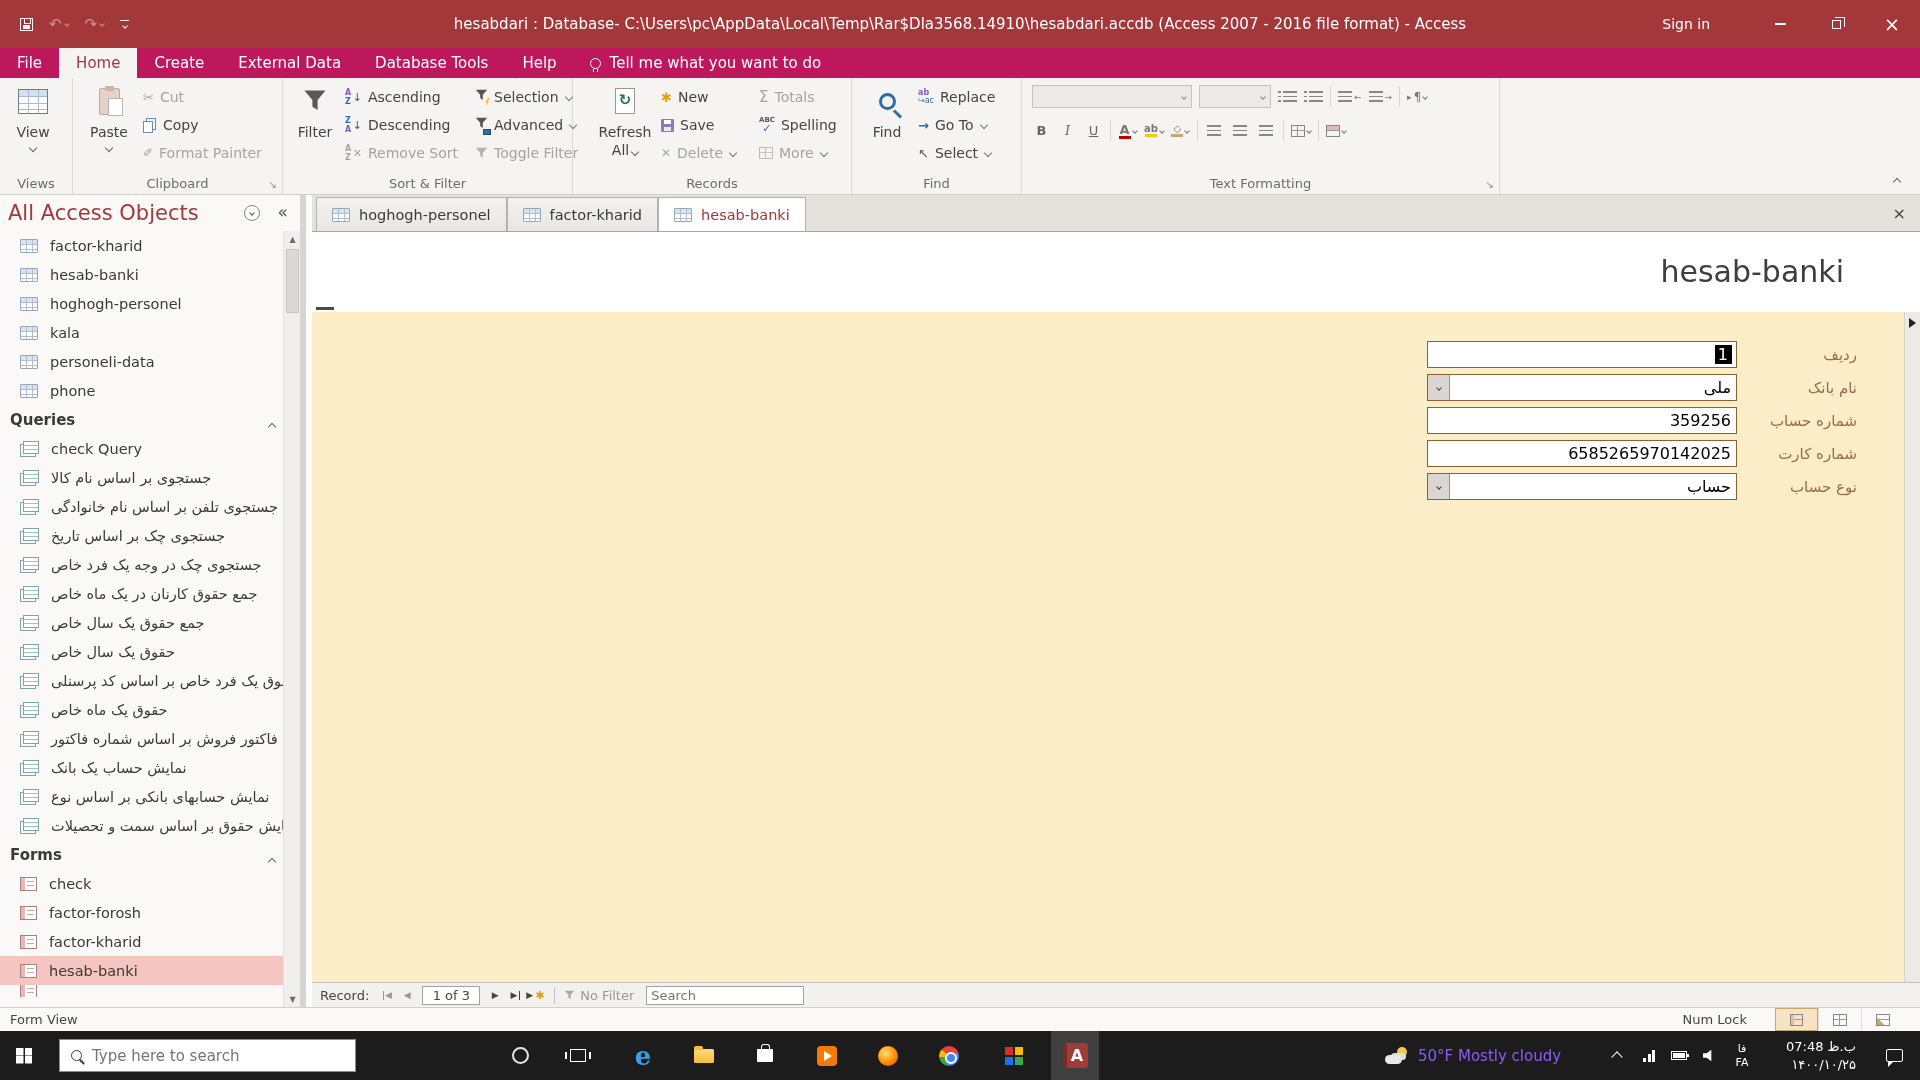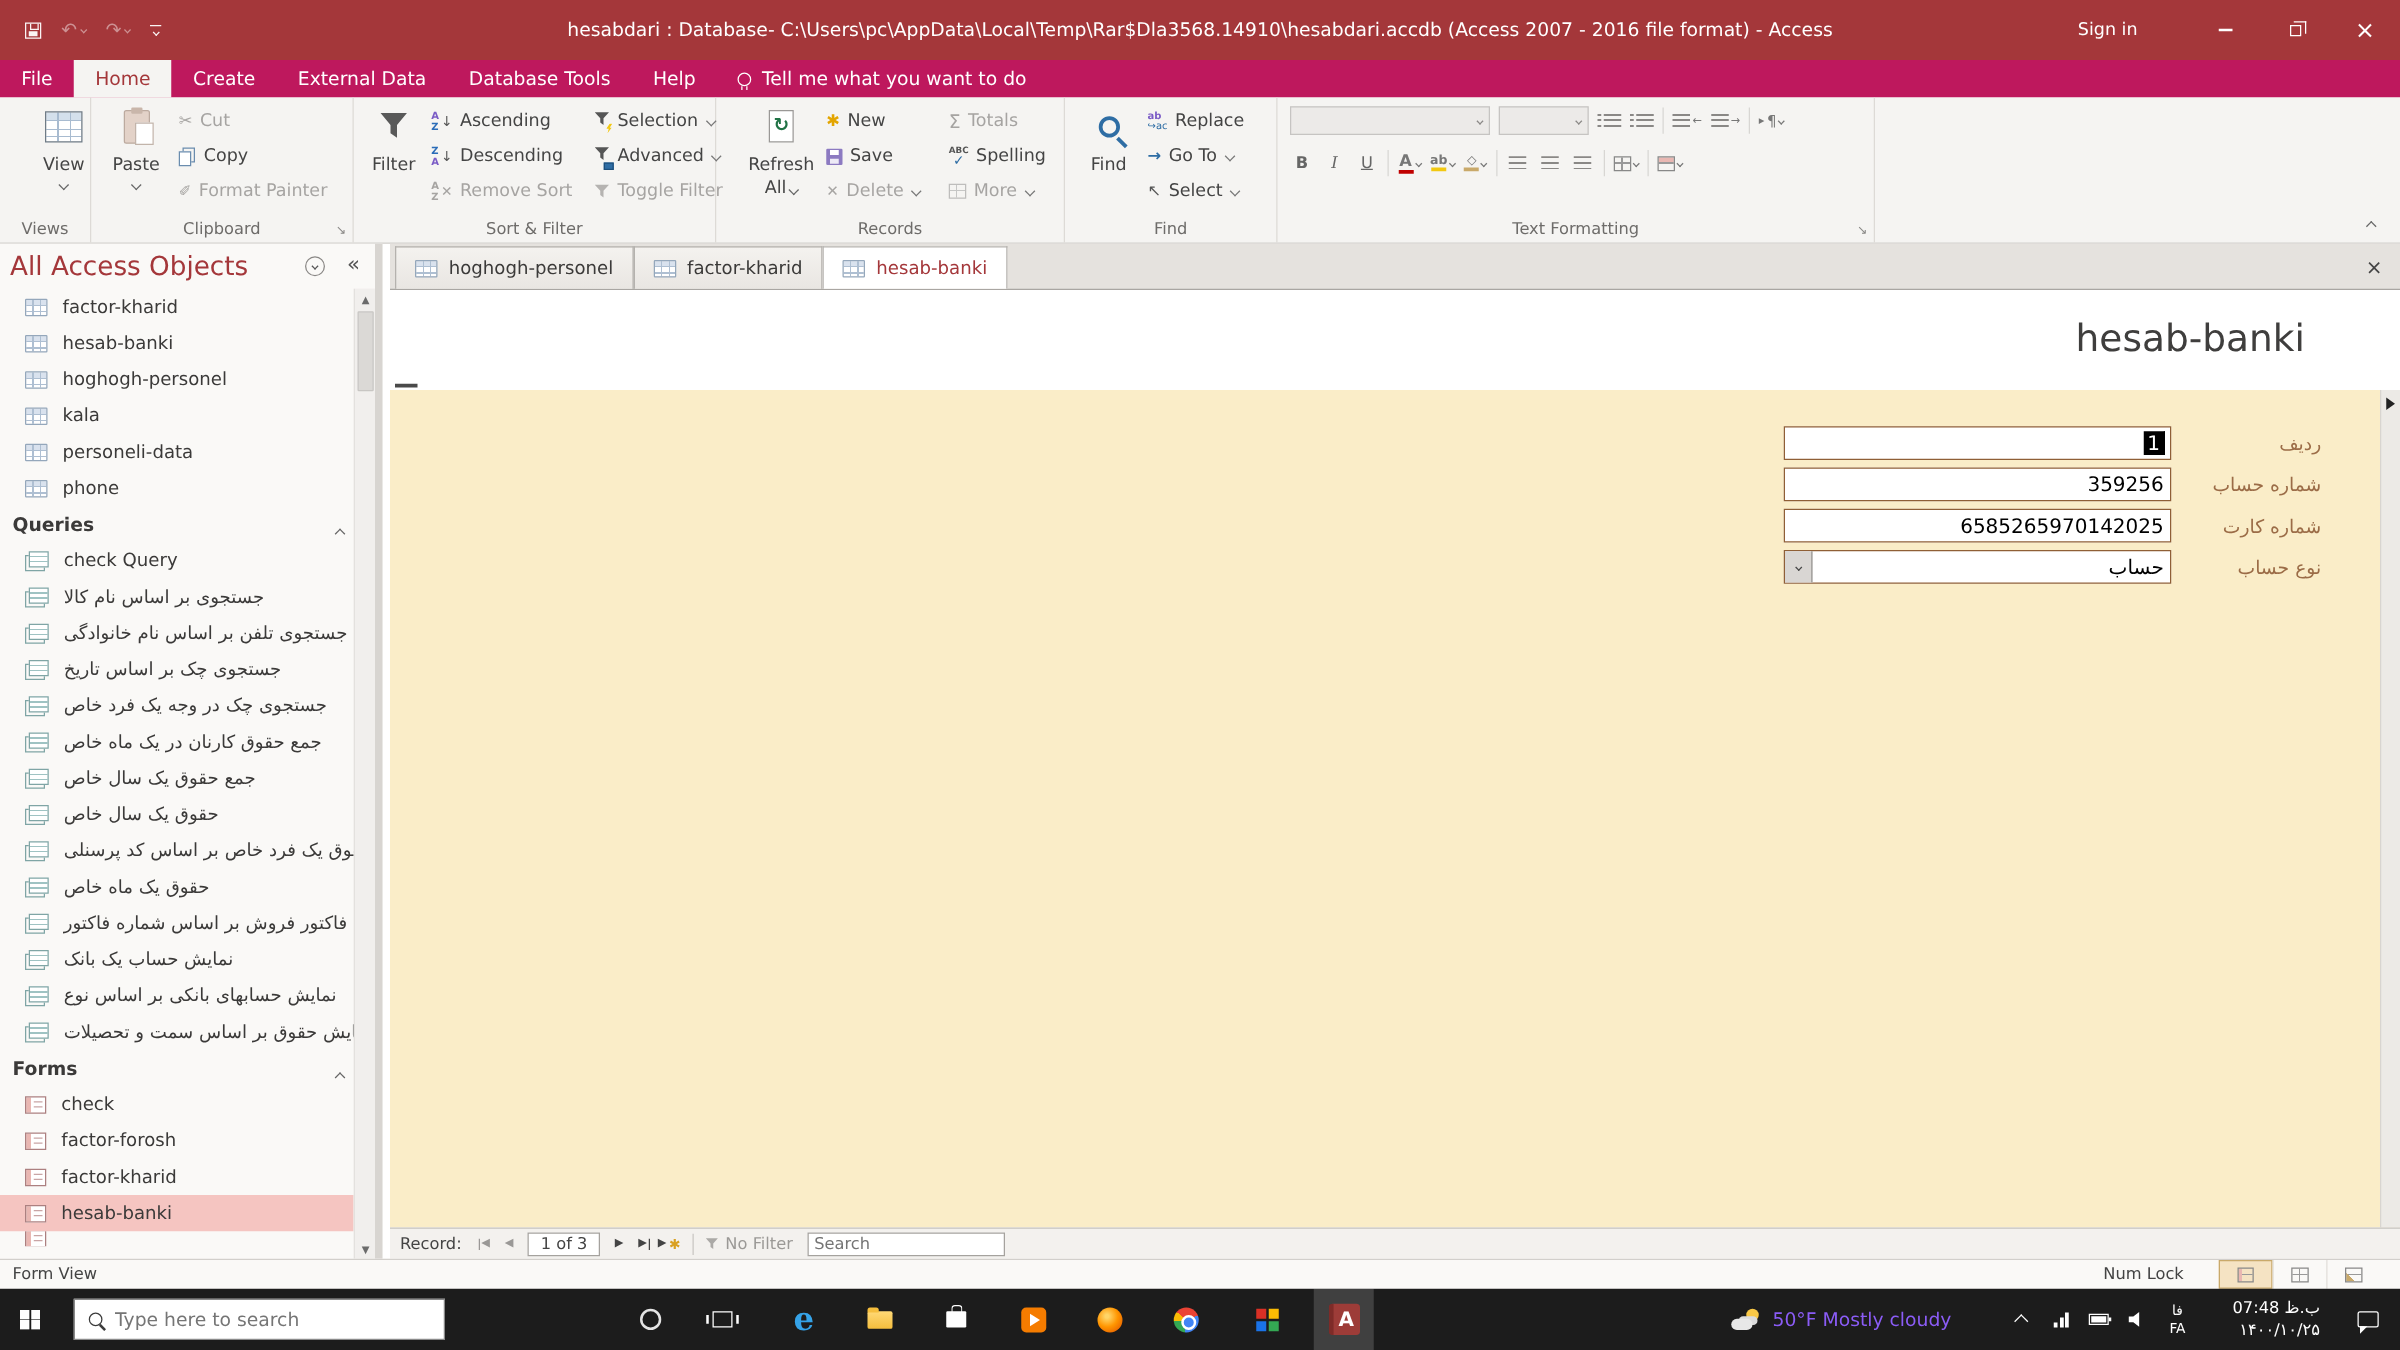--- a/index.html
+++ b/index.html
@@ -254,21 +254,21 @@
     </span>
     <span class="tellme">
       <span class="bulb"></span>
       <span>Tell me what you want to do</span>
     </span>
   </div>
 
   <div class="ribbon">
 
     <div class="rgroup" style="left:0;width:73px">
-      <div class="bigbtn" style="left:23px;width:56px">
+      <div class="bigbtn" style="left:5px;width:56px">
         <span class="bic">
             <span class="grid-ic"></span>
           </span>
         <span>View</span>
           <span class="cv"></span>
       </div>
       <div class="glabel">Views</div>
     </div>
 
     <div class="rgroup" style="left:73px;width:210px">
@@ -707,20 +707,29 @@
     <div class="fields">
 
         <div class="fld-row">
           <div class="fld-box">
 
             <span class="fld-value sel">1</span>
           </div>
           <div class="fld-label">ردیف</div>
         </div>
 
+        <div class="fld-row">
+          <div class="fld-box has-combo">
+            <span class="combo-btn">
+              <span class="cv tiny"></span>
+            </span>
+            <span class="fld-value">ملی</span>
+          </div>
+          <div class="fld-label">نام بانک</div>
+        </div>
 
         <div class="fld-row">
           <div class="fld-box">
 
             <span class="fld-value">359256</span>
           </div>
           <div class="fld-label">شماره حساب</div>
         </div>
 
         <div class="fld-row">

